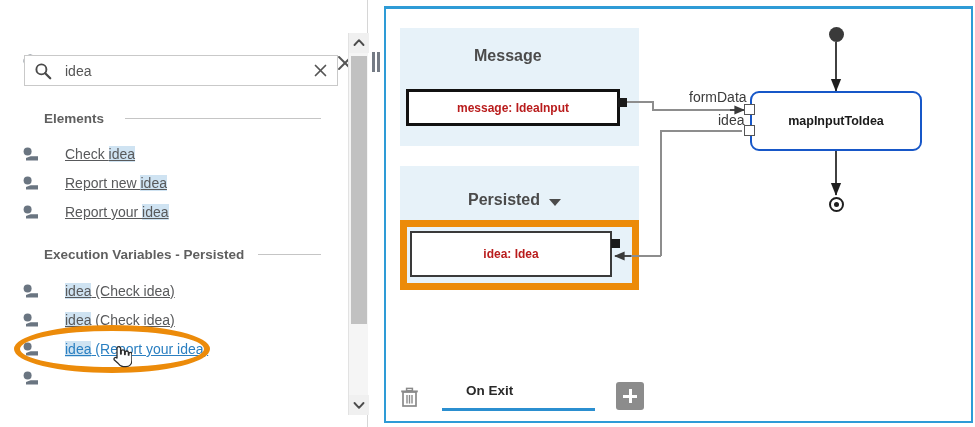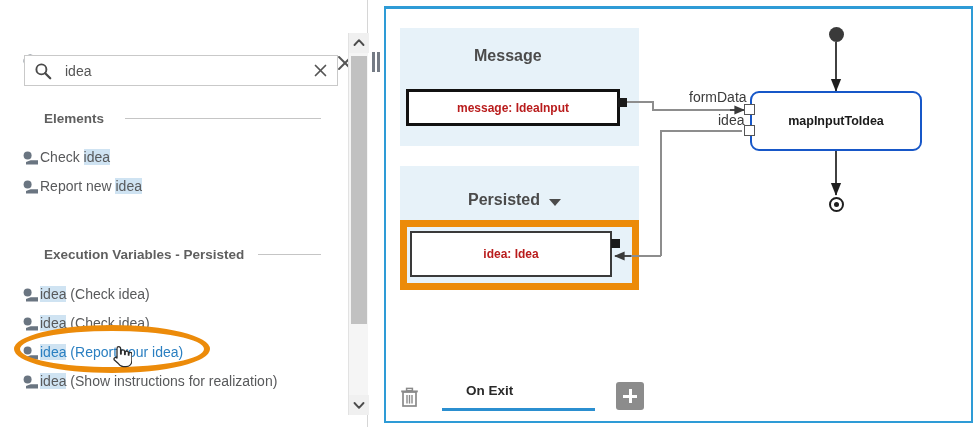--- a/index.html
+++ b/index.html
@@ -48,22 +48,22 @@
   .grp-label {
     position: absolute; font-size: 13.5px; font-weight: bold; color:#5f5f5f;
     white-space: nowrap;
   }
   .grp-rule {
     position: absolute; height: 1px; background:#c5c5c5;
   }
 
   .list-item {
     position: absolute; left: 22px; height: 22px;
-    display: flex; align-items: flex-end; gap: 1px;
-    font-size: 14px; color:#58595b; white-space: nowrap; cursor: pointer;
+    display: flex; align-items: center; gap: 26px;
+    font-size: 14px; color:#58595b; white-space: nowrap; cursor: pointer; text-decoration: underline;
   }
   .list-item .pi { width: 17px; height: 14px; flex: none; }
   .hl { background: #cfe3f2; color:#58595b; }
   .list-item.hover { color:#2a7fc1; }
   .list-item.hover .hl { background:#cfe3f2; color:#2a7fc1; }
   .list-item.hover .paren { color:#2a7fc1; }
   .paren { color:#58595b; }
 
   
   .scroll-track {
@@ -235,20 +235,29 @@
     <div class="list-item" style="top:172px;">
       <span class="pi">
         <svg viewBox="0 0 17 14" width="17" height="14">
           <circle cx="5.6" cy="4.6" r="4" fill="#6a7581"></circle>
           <path d="M8.6 9.2 h7.4 v4.2 h-12 v-2.4 z" fill="#6a7581"></path>
         </svg>
       </span>
       <span><span>Report new </span><span class="hl">idea</span><span class="paren"></span></span>
     </div>
 
+    <div class="list-item" style="top:201px;">
+      <span class="pi">
+        <svg viewBox="0 0 17 14" width="17" height="14">
+          <circle cx="5.6" cy="4.6" r="4" fill="#6a7581"></circle>
+          <path d="M8.6 9.2 h7.4 v4.2 h-12 v-2.4 z" fill="#6a7581"></path>
+        </svg>
+      </span>
+      <span><span>Report your </span><span class="hl">idea</span><span class="paren"></span></span>
+    </div>
 
     <div class="grp-label" style="left:44px; top:247px;text-align:right;">Execution Variables - Persisted</div>
     <div class="grp-rule" style="left:258px; top:254px; width:63px;"></div>
 
     <div class="list-item" style="top:280px;">
       <span class="pi">
         <svg viewBox="0 0 17 14" width="17" height="14">
           <circle cx="5.6" cy="4.6" r="4" fill="#6a7581"></circle>
           <path d="M8.6 9.2 h7.4 v4.2 h-12 v-2.4 z" fill="#6a7581"></path>
         </svg>
@@ -276,21 +285,20 @@
       <span><span></span><span class="hl">idea</span><span class="paren"> (Report your idea)</span></span>
     </div>
 
     <div class="list-item" style="top:367px;">
       <span class="pi">
         <svg viewBox="0 0 17 14" width="17" height="14">
           <circle cx="5.6" cy="4.6" r="4" fill="#6a7581"></circle>
           <path d="M8.6 9.2 h7.4 v4.2 h-12 v-2.4 z" fill="#6a7581"></path>
         </svg>
       </span>
-      <span><span></span><span class="hl">idea</span><span class="paren"> (Show instructions for realization)</span></span>
     </div>
 
     <div class="ellipse-anno" style="left:14px; top:325px; width:196px; height:48px;"></div>
 
     <span class="cursor" style="left:110px; top:343px;">
       <svg viewBox="0 0 22 26" width="22" height="26">
         <path d="M7 13 V5.5 a1.8 1.8 0 0 1 3.6 0 V11 h.6 V8.6 a1.7 1.7 0 0 1 3.4 0 V11.6 h.6 V9.6 a1.6 1.6 0 0 1 3.2 0 v2.6 h.5 v-1.3 a1.5 1.5 0 0 1 3 0 v6.4 c0 3.6-2.4 6.4-6 6.4 h-2.6 c-2.4 0-3.6-1.1-5-3.2 L4.4 17 a1.6 1.6 0 0 1 2.6-1.9 z" fill="#fdfdfd" stroke="#2b2b2b" stroke-width="1.3" stroke-linejoin="round"></path>
       </svg>
     </span>
 

